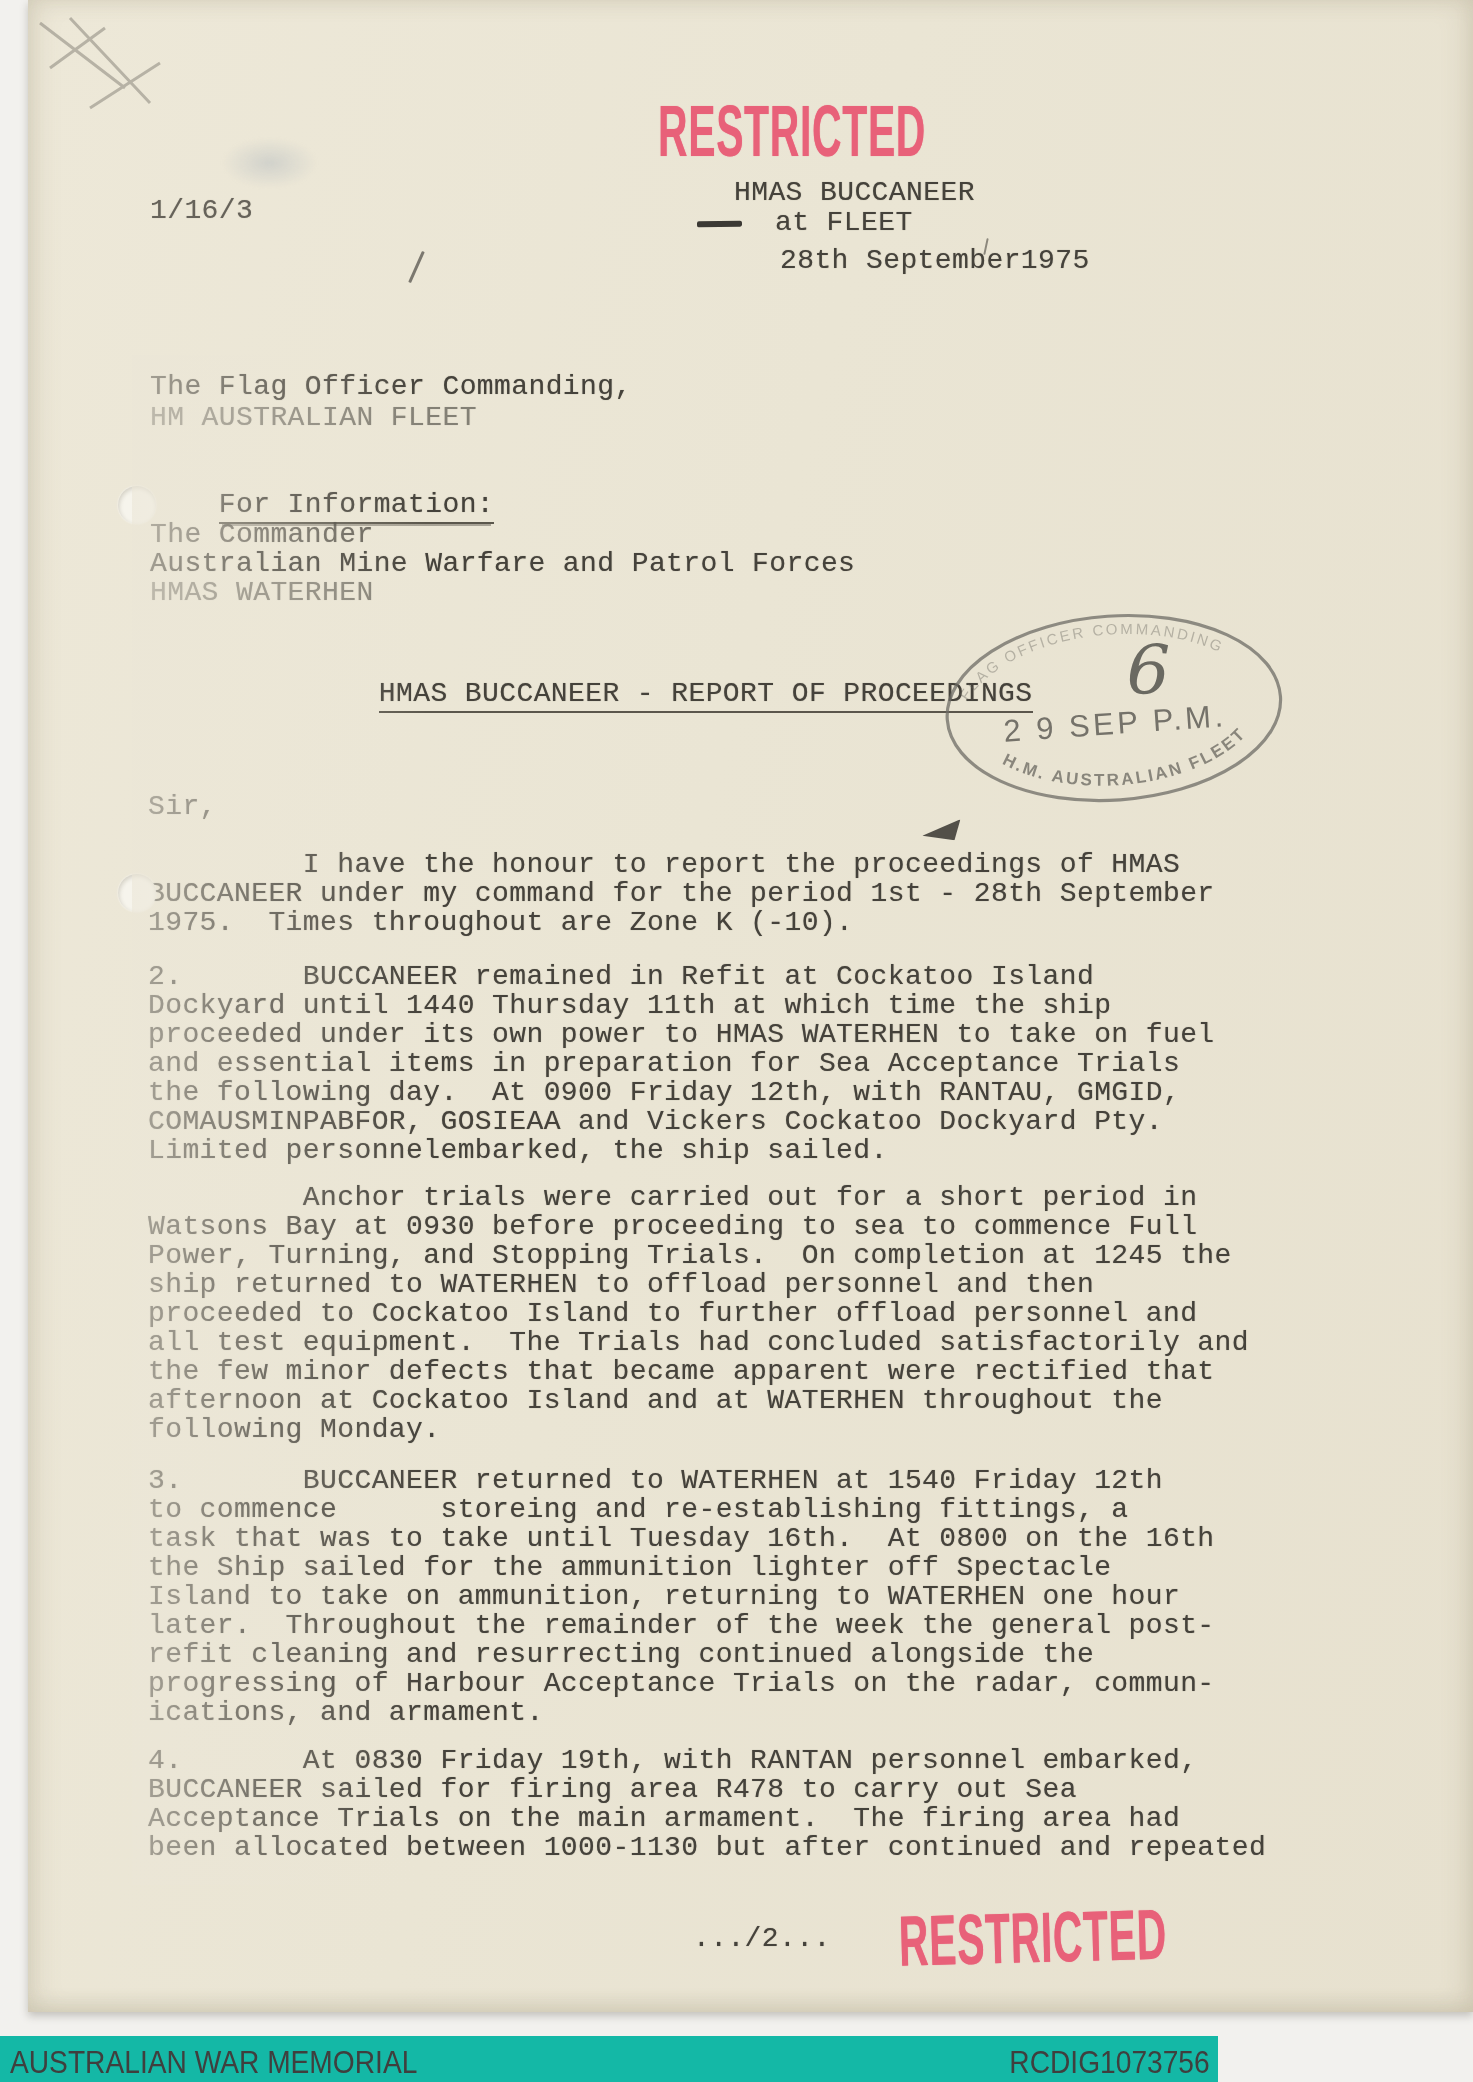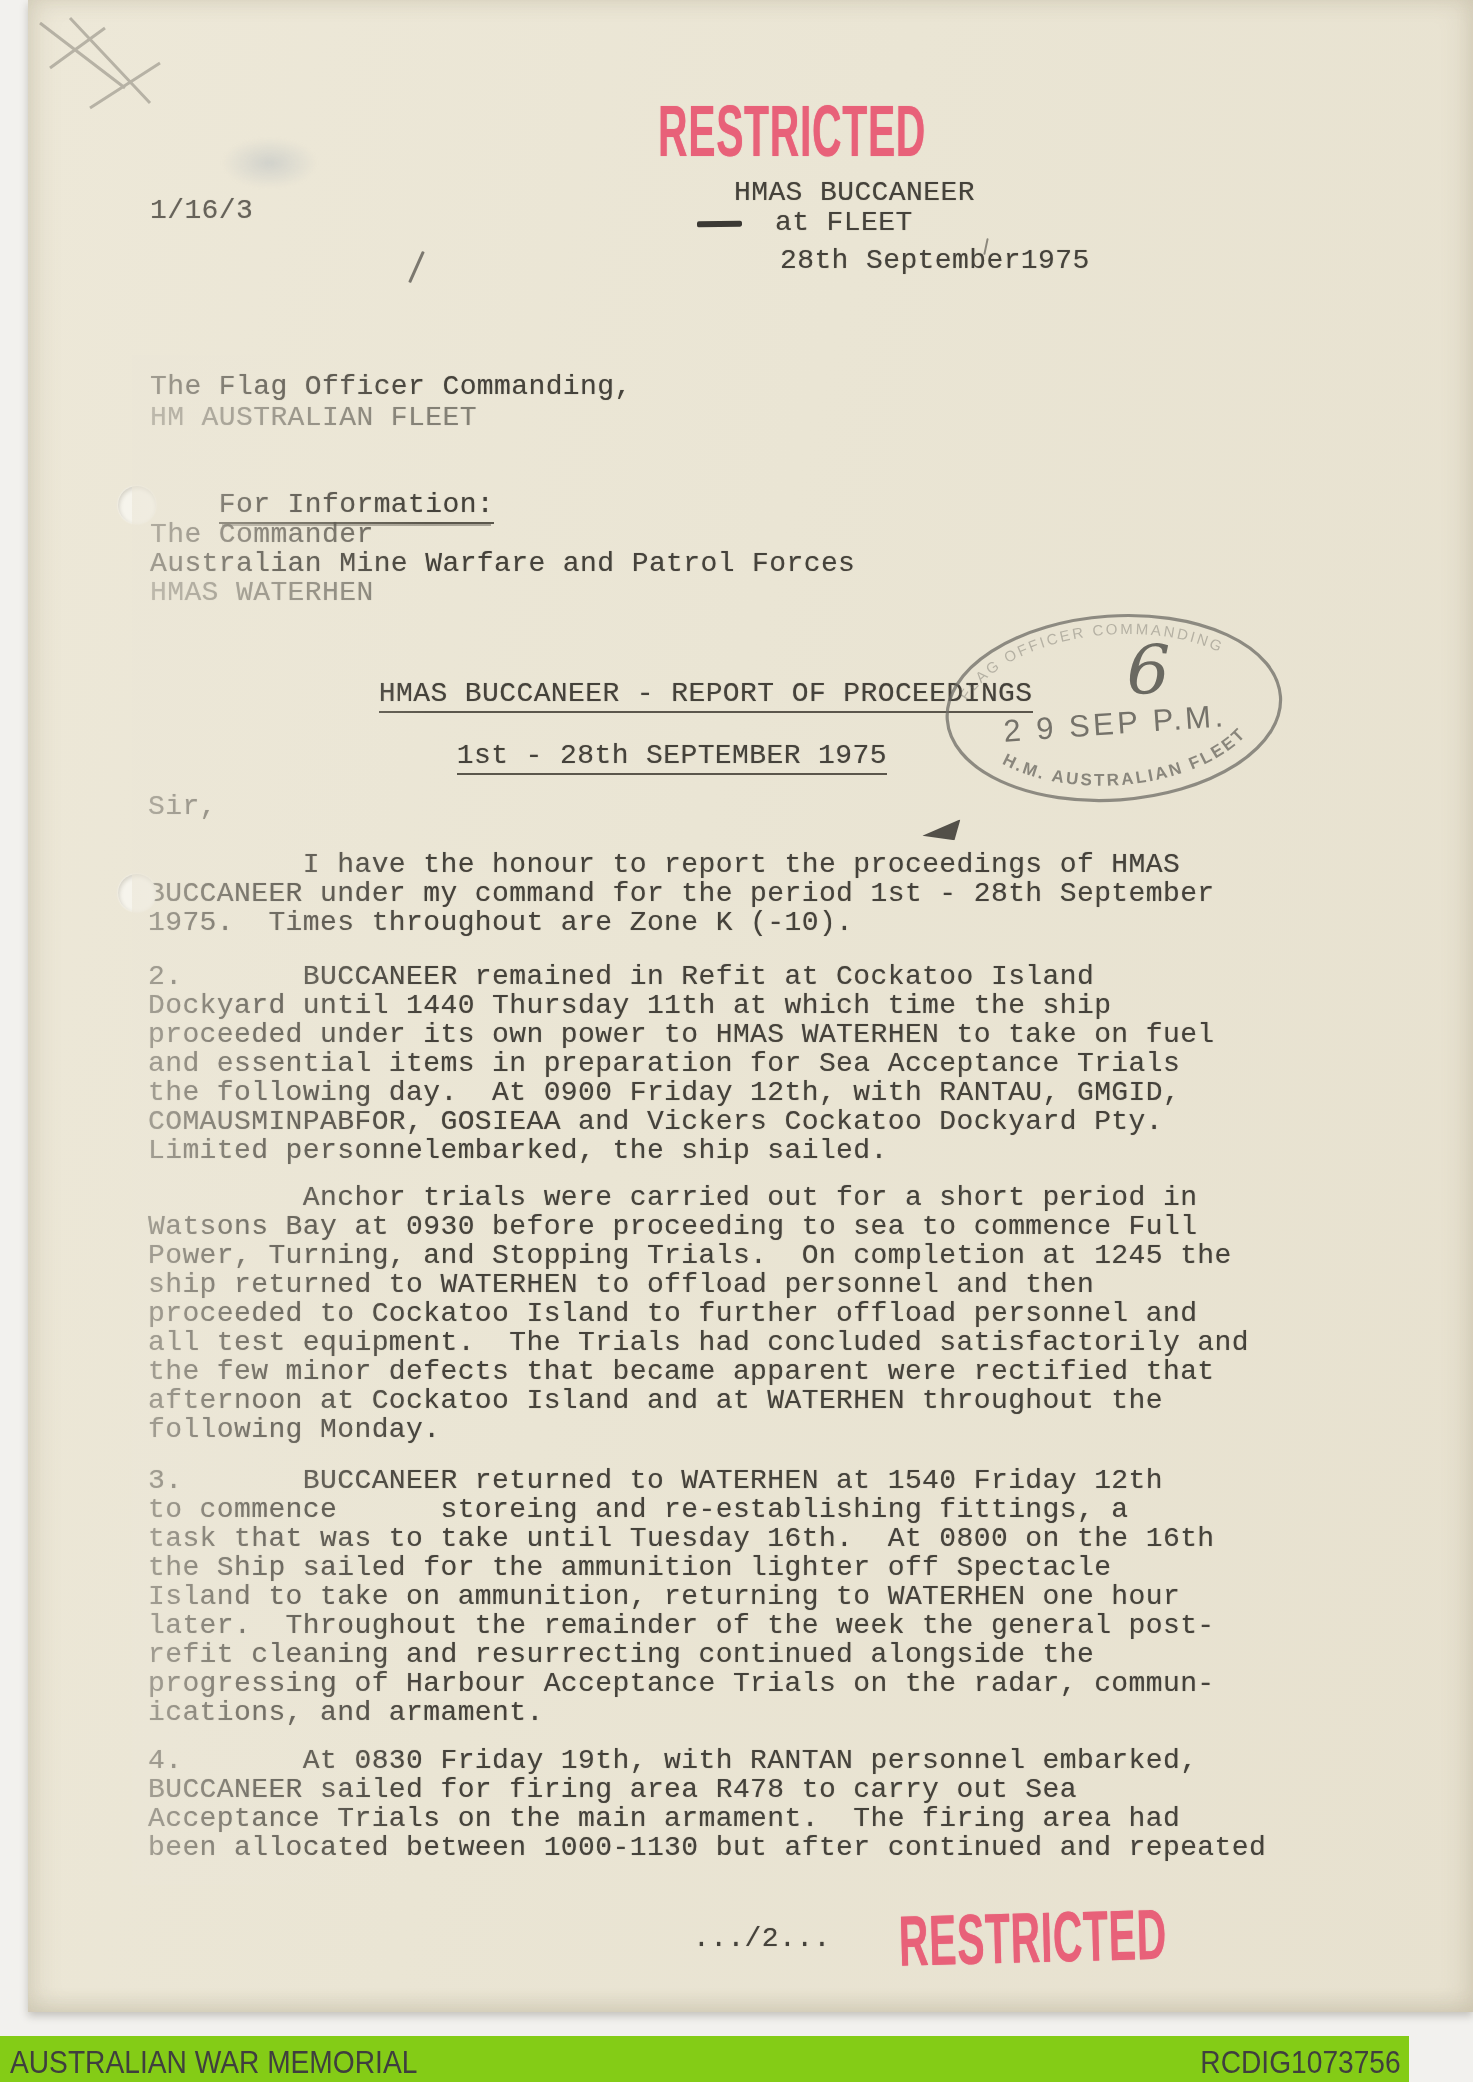--- a/index.html
+++ b/index.html
@@ -25,21 +25,21 @@
   .penmark{position:absolute;background:#4c4943;z-index:4;border-radius:1px;}
   .wedge{position:absolute;left:922px;top:822px;width:40px;height:20px;background:#3d3b35;opacity:.88;
          clip-path:polygon(0 55%,100% 0,78% 100%);transform:rotate(-8deg);z-index:4;}
   .smudge{position:absolute;left:222px;top:138px;width:95px;height:50px;border-radius:50%;
           background:radial-gradient(closest-side,rgba(165,175,185,.38),rgba(165,175,185,0));
           filter:blur(2px);z-index:2;}
   .dash{position:absolute;left:697px;top:221px;width:45px;height:6px;background:#3b3934;
         border-radius:2px;transform:rotate(-1deg);z-index:2;}
   .ovalstamp{position:absolute;left:933px;top:606px;width:362px;height:208px;transform:rotate(-4deg);z-index:4;}
   .stamp-txt{font-family:"Liberation Sans",sans-serif;fill:#615f58;}
-  .footerbar{position:absolute;left:0;top:2036px;width:1409px;height:46px;background:#84cc16;z-index:6;}
+  .footerbar{position:absolute;left:0;top:2036px;width:1218px;height:46px;background:#14b8a6;z-index:6;}
   .footer-text{position:absolute;top:8px;font-family:"Liberation Sans",sans-serif;font-size:32px;
                color:#3f3f3e;font-weight:400;white-space:nowrap;}
   .f-left{left:10px;transform:scaleX(.88);transform-origin:left center;}
   .f-right{right:8px;transform:scaleX(.88);transform-origin:right center;}
   .scrib{position:absolute;left:30px;top:8px;z-index:2;opacity:.55;}
 </style>
 </head>
 <body>
 
 <div class="canvas">
@@ -70,23 +70,20 @@
 
   <div class="typed" style="left:150px;top:461px;">
     <span class="underline dbl">For Information:</span>
   </div>
   <div class="typed" style="left:150px;top:520px;opacity:.8;">The Commander</div>
   <div class="typed" style="left:150px;top:549px;">Australian Mine Warfare and Patrol Forces</div>
   <div class="typed faint" style="left:150px;top:578px;">HMAS WATERHEN</div>
 
   <div class="typed" style="left:310px;top:650px;">
     <span class="underline">HMAS BUCCANEER - REPORT OF PROCEEDINGS</span>
-  </div>
-  <div class="typed" style="left:388px;top:712px;">
-    <span class="underline">1st - 28th SEPTEMBER 1975</span>
   </div>
 
   <div class="ovalstamp">
     <svg width="362" height="208" viewBox="0 0 362 208">
       <defs>
         <path id="arcTop" d="M 26,118 A 154,86 0 0 1 336,112"></path>
         <path id="arcBot" d="M 36,118 A 150,82 0 0 0 328,114"></path>
       </defs>
       <ellipse cx="181" cy="102" rx="167" ry="92" fill="none" stroke="#6d6c66" stroke-width="3.2" opacity=".75"></ellipse>
       <text class="stamp-txt" font-size="15" letter-spacing="2.5" opacity=".38">

